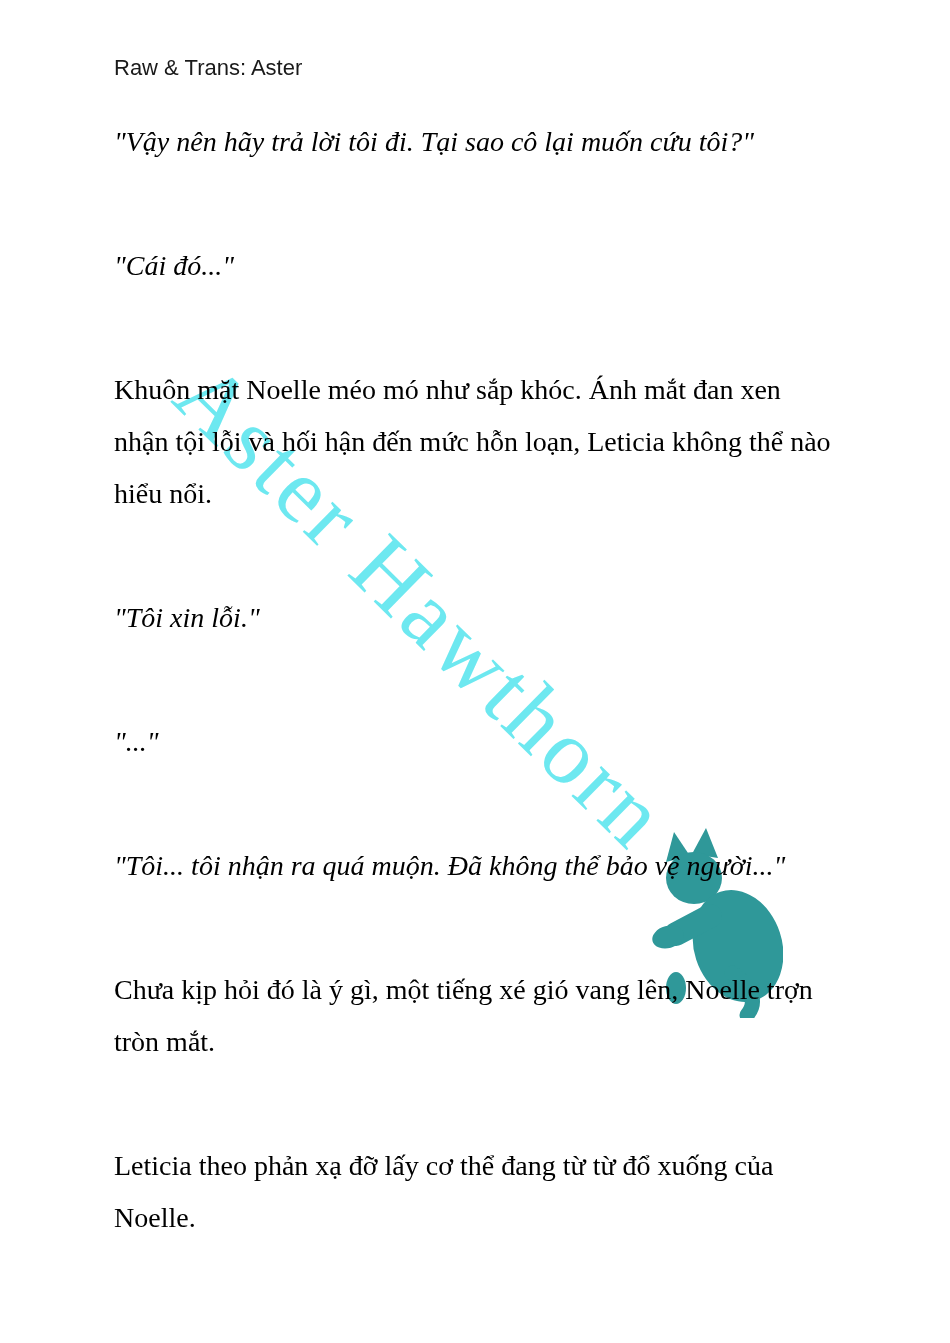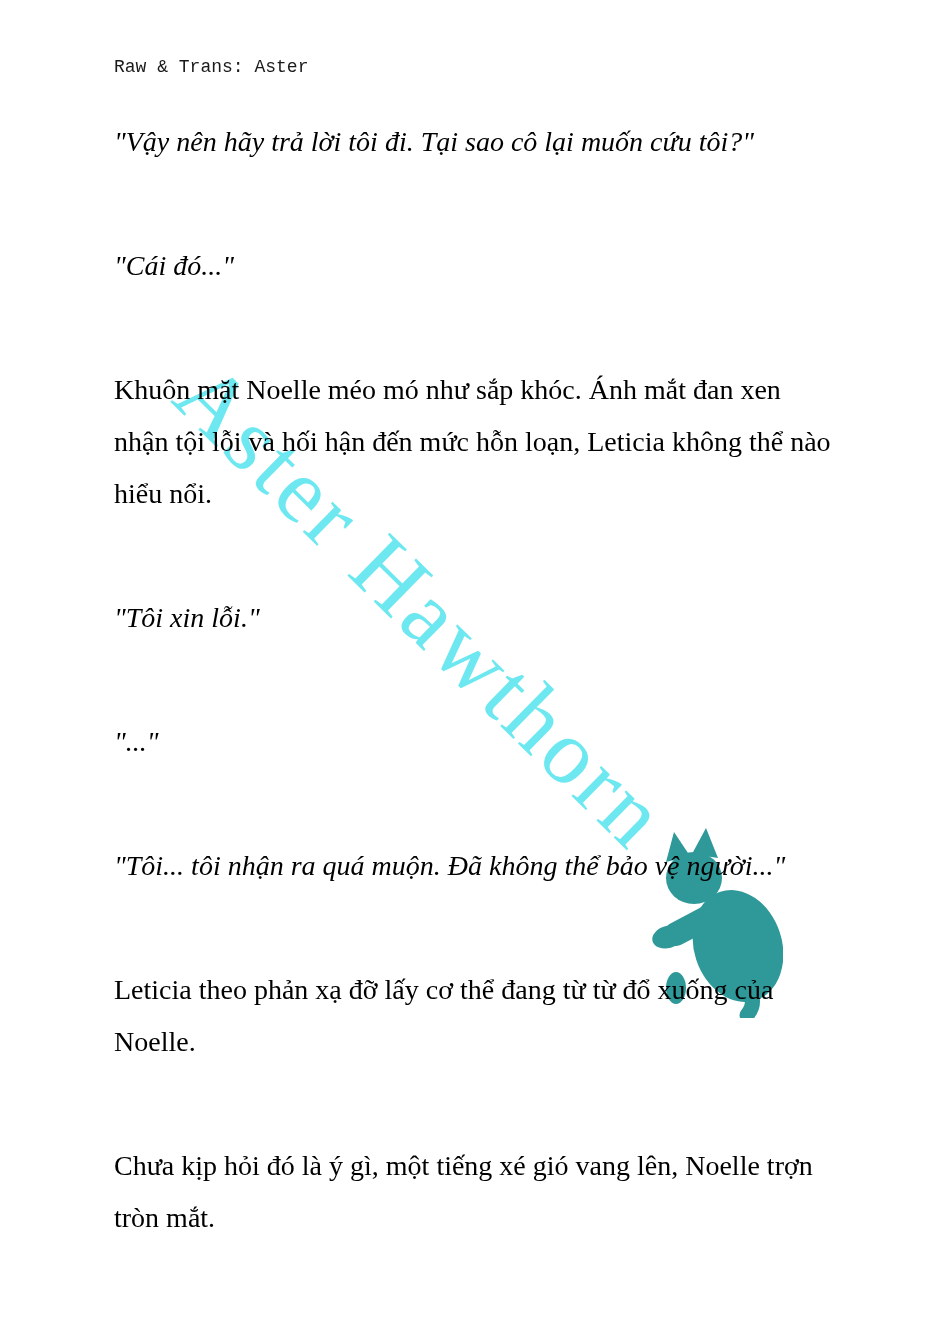--- a/index.html
+++ b/index.html
@@ -35,22 +35,22 @@
   }
 
   
   .content {
     position: absolute;
     left: 114px; top: 57px;
     width: 724px;
     z-index: 2;
   }
   .credit {
-    font-family: Liberation Mono, monospace;
-    font-size: 18px;
+    font-family: Liberation Sans, sans-serif;
+    font-size: 22px;
     line-height: 21px;
     margin: 0 0 38px 0;
     color: #1a1a1a;
   }
   p.para {
     font-size: 28px;
     line-height: 52px;
     margin: 0 0 72px 0;
     text-align: left;
   }
@@ -84,17 +84,17 @@
 
   <div class="content">
     <p class="credit">Raw &amp; Trans: Aster</p>
 
     <p class="para italic">"Vậy nên hãy trả lời tôi đi. Tại sao cô lại muốn cứu tôi?"</p>
     <p class="para italic">"Cái đó..."</p>
     <p class="para">Khuôn mặt Noelle méo mó như sắp khóc. Ánh mắt đan xen nhận tội lỗi và hối hận đến mức hỗn loạn, Leticia không thể nào hiểu nổi.</p>
     <p class="para italic">"Tôi xin lỗi."</p>
     <p class="para italic">"..."</p>
     <p class="para italic">"Tôi... tôi nhận ra quá muộn. Đã không thể bảo vệ người..."</p>
+    <p class="para">Chưa kịp hỏi đó là ý gì, một tiếng xé gió vang lên, Noelle trợn tròn mắt.</p>
     <p class="para">Leticia theo phản xạ đỡ lấy cơ thể đang từ từ đổ xuống của Noelle.</p>
-    <p class="para">Chưa kịp hỏi đó là ý gì, một tiếng xé gió vang lên, Noelle trợn tròn mắt.</p>
   </div>
 
 </div>
 
 </body></html>

